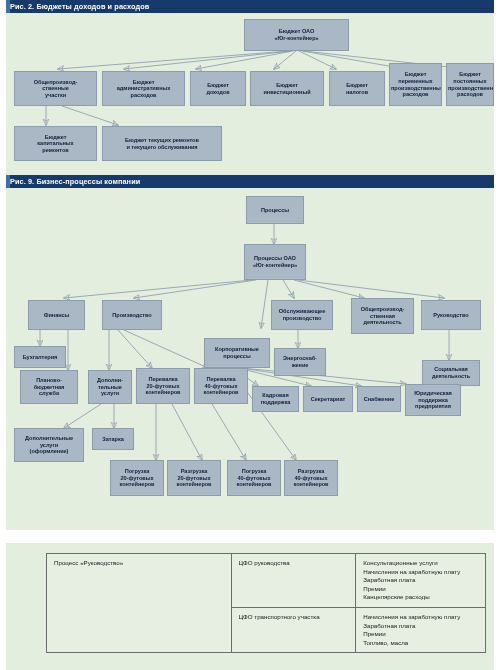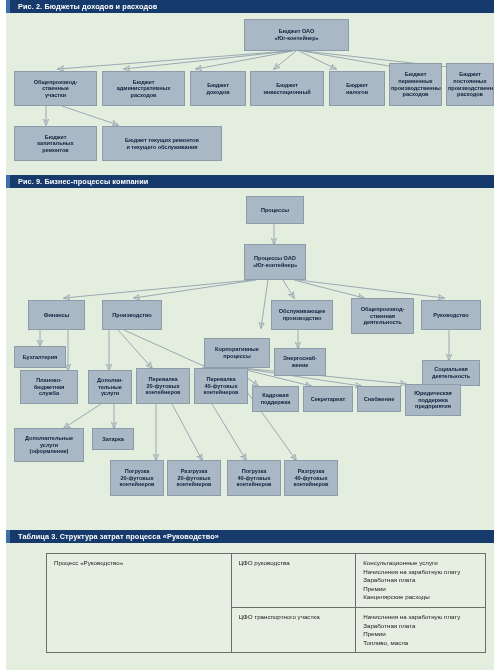--- a/index.html
+++ b/index.html
@@ -15,21 +15,21 @@
   .sec-header {
     position: absolute;
     left: 6px; width: 488px; height: 13px;
     background: #153a6b;
     border-left: 4px solid #3f6fa8;
     color: #ffffff;
     font-size: 7.3px;
     font-weight: bold;
     letter-spacing: .1px;
     line-height: 13px;
-    padding-left: 8px;
+    padding-left: 0;
     white-space: nowrap;
     overflow: hidden;
   }
 
   
   .panel {
     position: absolute;
     left: 6px; width: 488px;
     background: #e4eede;
   }
@@ -307,21 +307,20 @@
 40-футовых
 контейнеров</span>
     </div>
     <div class="node" style="left:278px; top:272px; width:54px; height:36px;">
       <span>Разгрузка
 40-футовых
 контейнеров</span>
     </div>
   </div>
 
-  <div class="sec-header" style="top:530px;">Таблица 3. Структура затрат процесса «Руководство»</div>
   <div class="panel" id="panel-tab3">
     <table class="tbl">
       <tbody>
         <tr>
           <td class="c1" rowspan="2">Процесс «Руководство»</td>
           <td class="c2">ЦФО руководства</td>
           <td class="c3">
             <ul>
               <li>Консультационные услуги</li>
               <li>Начисления на заработную плату</li>

